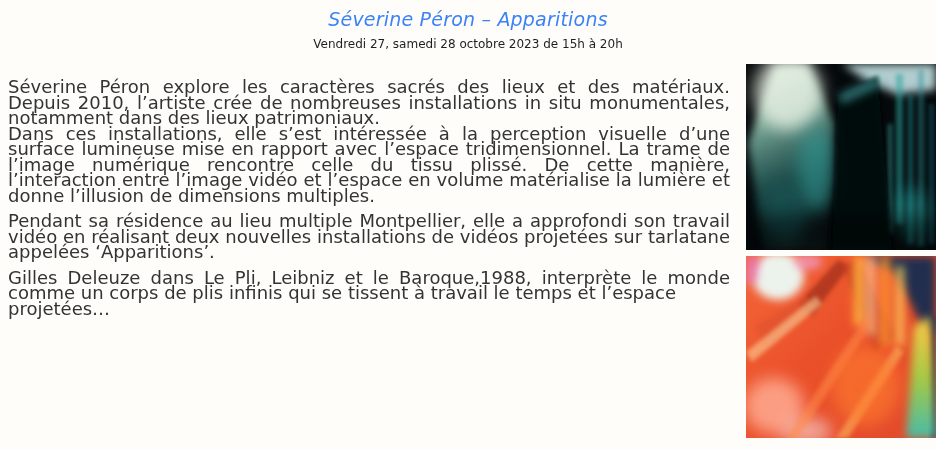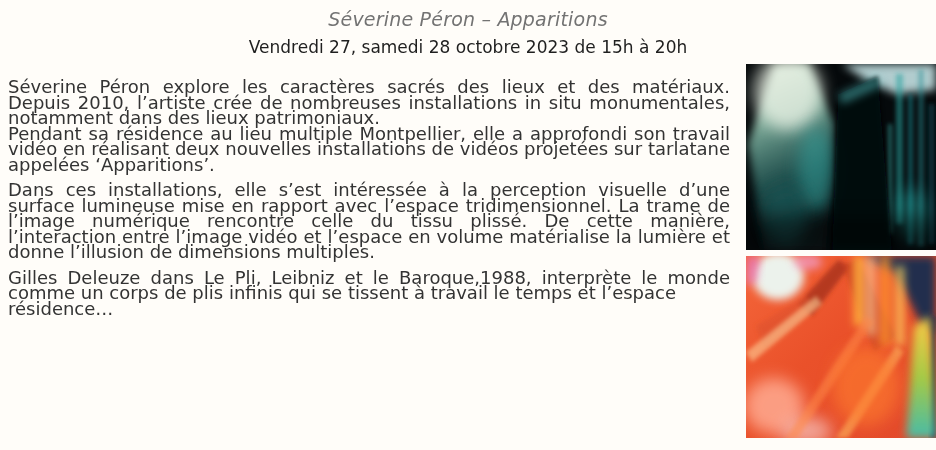--- a/index.html
+++ b/index.html
@@ -9,25 +9,25 @@
     font-family: "DejaVu Sans", "Liberation Sans", sans-serif;
     overflow: hidden;
   }
   .page { position: relative; width: 936px; height: 450px; }
 
   
   .header { position: absolute; top: 0; left: 0; right: 0; text-align: center; }
   .title {
     margin: 8px 0 0 0;
     font-size: 19px; font-style: italic; font-weight: 400;
-    color: #737373; letter-spacing: 0.2px;
+    color: #3b82f6; letter-spacing: 0.2px;
   }
   .date-line {
     margin-top: 7px;
-    font-size: 17px; color: #1f1f1f;
+    font-size: 12px; color: #1f1f1f;
   }
 
   
   .content {
     position: absolute; left: 8px; top: 79px; width: 722px;
     font-size: 18px; line-height: 15.5px; color: #333333;
     text-align: justify;
   }
   .content p { margin: 0; }
   .content p.gap-after { margin-bottom: 10px; }
@@ -44,24 +44,24 @@
 
 <div class="page">
 
   <header class="header">
     <h1 class="title">Séverine Péron – Apparitions</h1>
     <div class="date-line">Vendredi 27, samedi 28 octobre 2023 de 15h à 20h</div>
   </header>
 
   <main class="content">
     <p>Séverine Péron explore les caractères sacrés des lieux et des matériaux. Depuis 2010, l’artiste crée de nombreuses installations in situ monumentales, notamment dans des lieux patrimoniaux.</p>
+    <p class="gap-after">Dans ces installations, elle s’est intéressée à la perception visuelle d’une surface lumineuse mise en rapport avec l’espace tridimensionnel. La trame de l’image numérique rencontre celle du tissu plissé. De cette manière, l’interaction entre l’image vidéo et l’espace en volume matérialise la lumière et donne l’illusion de dimensions multiples.</p>
     <p class="gap-after">Pendant sa résidence au lieu multiple Montpellier, elle a approfondi son travail vidéo en réalisant deux nouvelles installations de vidéos projetées sur tarlatane appelées ‘Apparitions’.</p>
-    <p class="gap-after">Dans ces installations, elle s’est intéressée à la perception visuelle d’une surface lumineuse mise en rapport avec l’espace tridimensionnel. La trame de l’image numérique rencontre celle du tissu plissé. De cette manière, l’interaction entre l’image vidéo et l’espace en volume matérialise la lumière et donne l’illusion de dimensions multiples.</p>
     <p>Gilles Deleuze dans Le Pli, Leibniz et le Baroque,1988, interprète le monde comme un corps de plis infinis qui se tissent à travail le temps et l’espace</p>
-    <p>résidence…</p>
+    <p>projetées…</p>
   </main>
 
   <aside class="gallery">
 
     <figure class="artwork artwork-1" aria-label="Video installation on tarlatan veils — glowing white and teal draped fabric columns in darkness">
       <svg viewBox="0 0 190 186" preserveAspectRatio="none">
         <defs>
           <linearGradient id="v1" x1="0" y1="0" x2="0.2" y2="1">
             <stop offset="0" stop-color="#dcead9"></stop>
             <stop offset="0.35" stop-color="#8fc2ae" stop-opacity="0.85"></stop>

